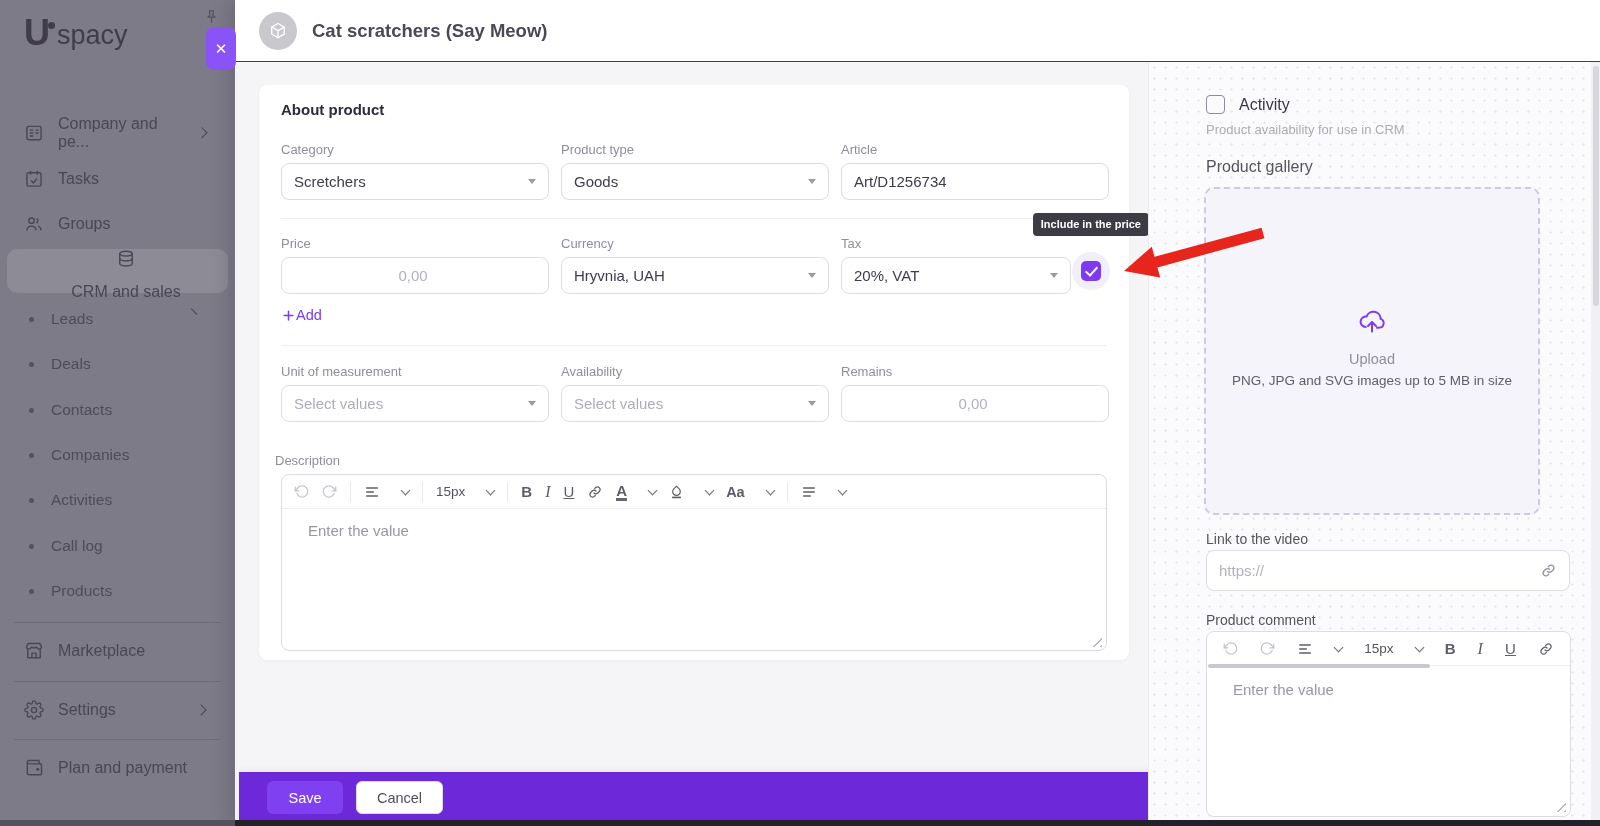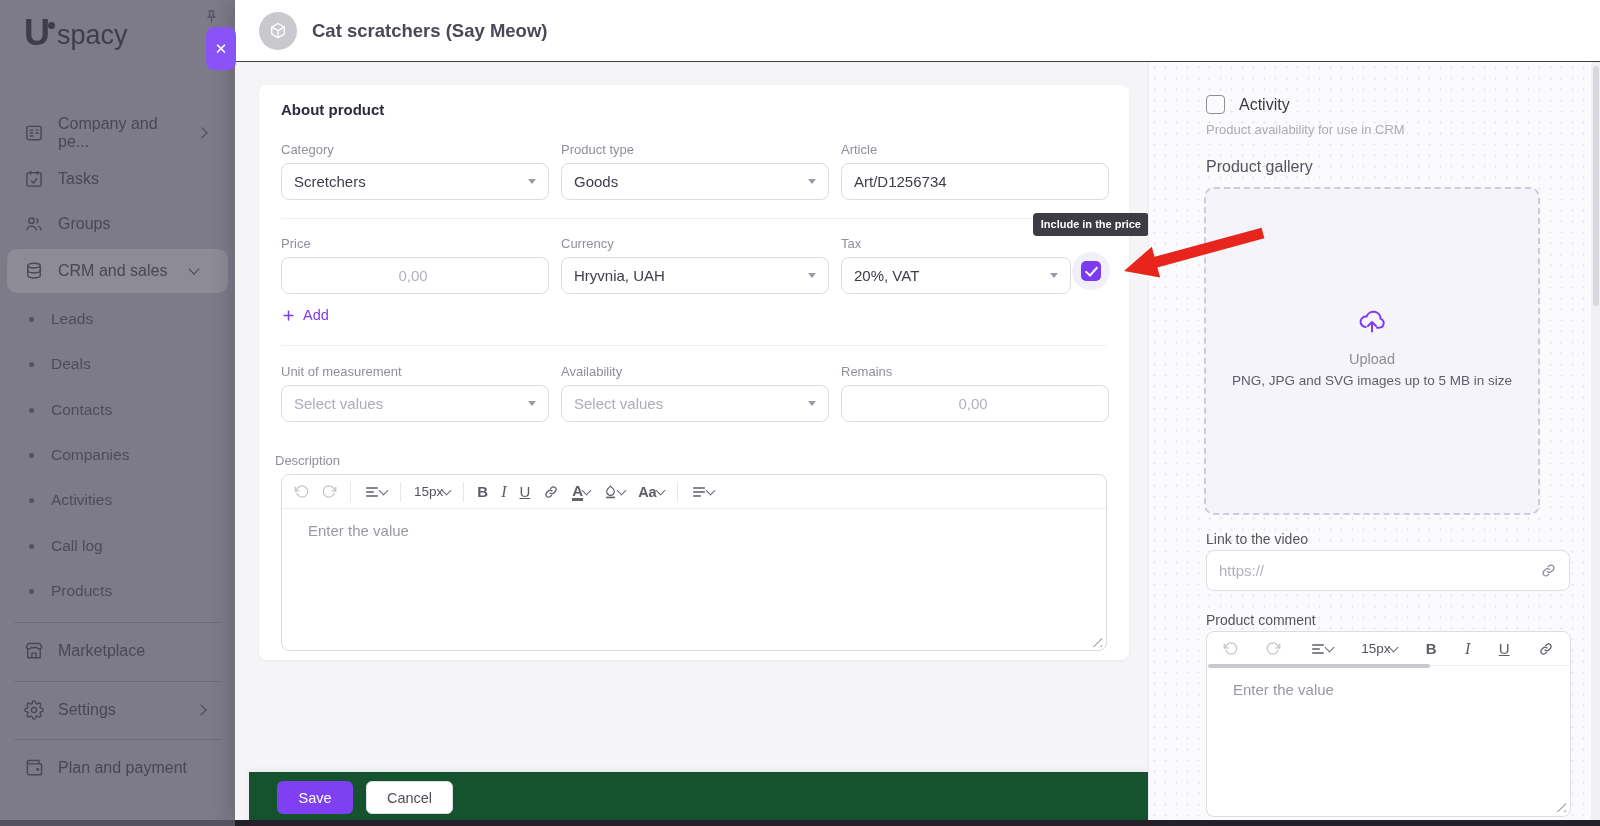--- a/index.html
+++ b/index.html
@@ -8,21 +8,21 @@
   .app { position:relative; width:1600px; height:826px; overflow:hidden; background:#fff; }
 
   
   .sidebar { position:absolute; left:0; top:0; width:235px; height:826px; background:#7e7b88; }
   .logo { position:absolute; left:24px; top:16px; display:flex; align-items:flex-start; color:#403c4b; }
   .logo-u { font-size:36px; font-weight:800; line-height:34px; letter-spacing:-1px; }
   .logo-dot { width:7px; height:7px; border-radius:50%; background:#403c4b; margin:6px 2px 0 -1px; }
   .logo-rest { font-size:27px; font-weight:400; line-height:38px; }
   .pin-btn { position:absolute; left:201px; top:8px; width:20px; height:20px; color:#56525f; background:none; border:none; cursor:pointer; }
   .nav-item { position:absolute; left:0; width:235px; height:44px; display:flex; align-items:center; gap:14px; padding-left:24px; color:#4a4654; font-size:16px; cursor:pointer; }
-  .nav-item.active { left:7px; width:221px; padding-left:17px; background:rgba(255,255,255,.12); border-radius:10px; }
+  .nav-item.active { left:7px; width:221px; padding-left:17px; background:rgba(255,255,255,.12); border-radius:10px;flex-direction:column; }
   .nav-item svg { flex:0 0 auto; }
   .chev { width:8px; height:8px; border-right:1.8px solid #4a4654; border-bottom:1.8px solid #4a4654; }
   .chev.right { transform:rotate(-45deg); margin-left:auto; margin-right:30px; }
   .chev.down  { transform:rotate(45deg);  margin-left:auto; margin-right:30px; margin-top:-4px; }
   .sub-item { position:absolute; left:0; width:235px; height:44px; display:flex; align-items:center; gap:17px; padding-left:29px; color:#4f4b59; font-size:15.5px; cursor:pointer; }
   .bullet { width:5px; height:5px; border-radius:50%; background:#55515f; }
   .side-div { position:absolute; left:14px; width:207px; height:1px; background:rgba(55,51,64,.20); }
 
   .close-btn { position:absolute; left:206px; top:27px; width:30px; height:43px; background:#8a53f8; border:none; border-radius:8px; color:#fff; font-size:15px; display:flex; align-items:center; justify-content:center; cursor:pointer; z-index:45; }
 
@@ -45,39 +45,39 @@
   .control .val { flex:1; }
   .control .val.ghost { color:#aeacb7; }
   .caret { width:0; height:0; border-left:4.5px solid transparent; border-right:4.5px solid transparent; border-top:5.5px solid #9b99a5; }
   input.control { cursor:text; outline:none; }
   input.num { text-align:center;padding-left:8px; }
   input::placeholder { color:#b3b1bc; }
   .cb-halo { position:absolute; left:813px; top:167px; width:38px; height:38px; border-radius:50%; background:#f1eff9; }
   .checkbox { position:absolute; left:822px; top:176px; width:20px; height:20px; border-radius:5px; background:#7e3af2; cursor:pointer; }
   .checkbox::after { content:""; position:absolute; left:6.5px; top:3px; width:5px; height:10px; border-right:2px solid #fff; border-bottom:2px solid #fff; transform:rotate(42deg); }
   .tooltip { position:absolute; right:-20px; top:128px; height:23px; line-height:23px; padding:0 8px; background:#3d3b43; color:#fff; font-size:11px; font-weight:bold; border-radius:4px; white-space:nowrap; }
-  .add-row { position:absolute; left:22px; top:222px; display:flex; align-items:center; gap:7px; color:#7e3af2; font-size:14.5px; font-weight:500; cursor:pointer; }
+  .add-row { position:absolute; left:22px; top:222px; display:flex; align-items:center; gap:0; color:#7e3af2; font-size:14.5px; font-weight:500; cursor:pointer; }
   .hr { position:absolute; left:22px; width:826px; height:1px; background:#efeef3; }
   .hr.h1 { top:133px; } .hr.h2 { top:260px; }
   .desc-label { position:absolute; left:16px; top:368px; font-size:13px; color:#908e9a; }
   .editor { position:absolute; left:22px; top:389px; width:826px; height:177px; border:1px solid #dcdbe2; border-radius:8px; background:#fff; }
   .toolbar { height:34px; border-bottom:1px solid #ececf1; display:flex; align-items:center; padding:0 12px; gap:13px; color:#5f5c68; }
   .tb-sep { width:1px; height:20px; background:#e8e7ed; }
-  .tb-btn { display:flex; align-items:center; gap:0; cursor:pointer; background:none; border:none; color:inherit; font-family:inherit; }
+  .tb-btn { display:flex; align-items:center; gap:22px; cursor:pointer; background:none; border:none; color:inherit; font-family:inherit; }
   .tb-b { font-weight:bold; font-size:15px; }
   .tb-i { font-style:italic; font-family:"Liberation Serif", serif; font-size:16px; }
   .tb-u { text-decoration:underline; font-size:15px; }
   .tb-muted { color:#c4c3cc; }
   .tb-chev { width:7px; height:7px; border-right:1.5px solid #6b6875; border-bottom:1.5px solid #6b6875; transform:rotate(45deg); margin-top:-3px; }
   .tb-size { font-size:13.5px; color:#55525e; }
   .tb-A { font-size:15px; font-weight:600; border-bottom:3px solid #67646f; line-height:15px; }
   .tb-Aa { font-size:14.5px; font-weight:600; }
   .editor-body { position:relative; height:142px; padding:13px 14px 0 26px; font-size:15px; color:#9a97a3; cursor:text; }
   .resize { position:absolute; right:4px; bottom:4px; width:11px; height:11px; background:repeating-linear-gradient(135deg,#b9b8c2 0 1.5px,rgba(0,0,0,0) 1.5px 4.5px); clip-path:polygon(100% 0,100% 100%,0 100%); cursor:nwse-resize; }
-  .main-footer { position:absolute; left:14px; top:710px; width:913px; height:54px; background:#14532d; box-shadow:0 -2px 6px rgba(30,26,45,.06); }
+  .main-footer { position:absolute; left:4px; top:710px; width:913px; height:54px; background:#6d28d9; box-shadow:0 -2px 6px rgba(30,26,45,.06); }
   .btn-save { position:absolute; left:28px; top:9px; width:76px; height:33px; background:#7f40f1; color:#fff; border:none; border-radius:6px; font-size:14.5px; cursor:pointer; }
   .btn-cancel { position:absolute; left:117px; top:9px; width:87px; height:33px; background:#fff; color:#514e59; border:1px solid #dcdbe1; border-radius:6px; font-size:14.5px; cursor:pointer; }
 
   
   .right-panel { position:absolute; left:913px; top:62px; width:452px; height:764px; background-color:#fbfbfd; border-left:1px solid #eaeaef; background-image:radial-gradient(circle,#e9e9f0 1px,rgba(0,0,0,0) 1.2px); background-size:11px 11px; }
   .act-cb { position:absolute; left:57px; top:33px; width:19px; height:19px; border:1.6px solid #8f8c99; border-radius:4px; cursor:pointer; background:#fbfbfd; }
   .act-label { position:absolute; left:90px; top:33px; font-size:16px; line-height:19px; color:#3b3845; }
   .act-hint { position:absolute; left:57px; top:60px; font-size:13px; color:#acaab6; }
   .gal-label { position:absolute; left:57px; top:96px; font-size:16px; color:#56535f; }
   .upload-box { position:absolute; left:55px; top:125px; width:336px; height:328px; border:2px dashed #cdcbdc; border-radius:10px; background:#f5f4fb; text-align:center; cursor:pointer; }

